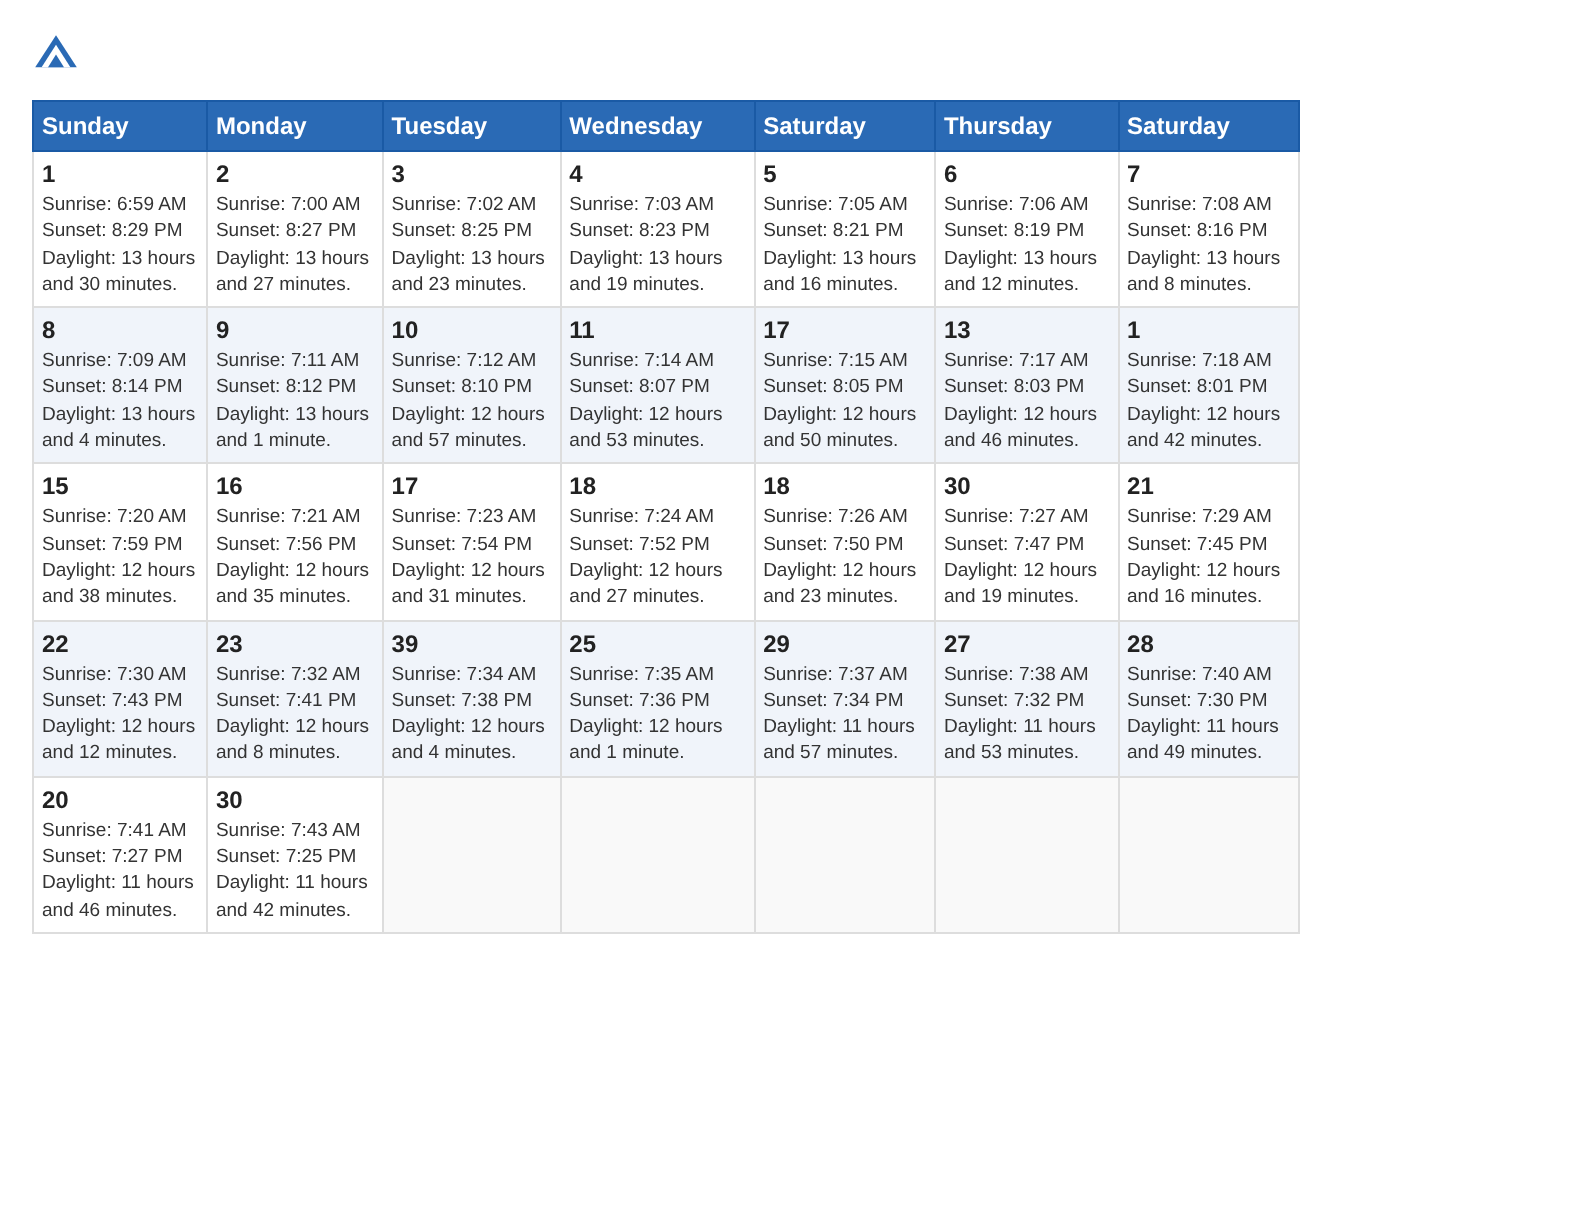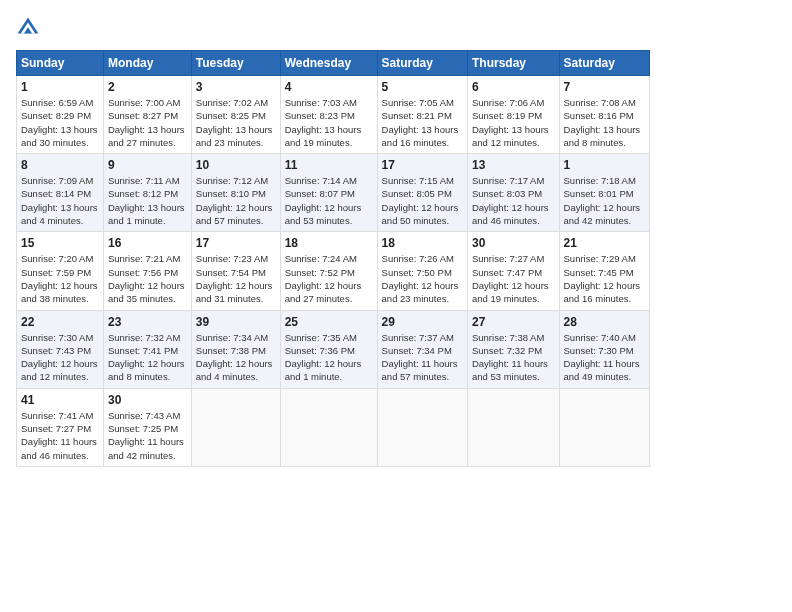--- a/index.html
+++ b/index.html
@@ -244,21 +244,21 @@
             <span class="day-num">27</span>
             <div class="day-detail">Sunrise: 7:38 AM<br>Sunset: 7:32 PM<br>Daylight: 11 hours<br>and 53 minutes.</div>
           </td>
           <td>
             <span class="day-num">28</span>
             <div class="day-detail">Sunrise: 7:40 AM<br>Sunset: 7:30 PM<br>Daylight: 11 hours<br>and 49 minutes.</div>
           </td>
         </tr>
         <tr>
           <td>
-            <span class="day-num">41</span>
+            <span class="day-num">20</span>
             <div class="day-detail">Sunrise: 7:41 AM<br>Sunset: 7:27 PM<br>Daylight: 11 hours<br>and 46 minutes.</div>
           </td>
           <td>
             <span class="day-num">30</span>
             <div class="day-detail">Sunrise: 7:43 AM<br>Sunset: 7:25 PM<br>Daylight: 11 hours<br>and 42 minutes.</div>
           </td>
           <td class="empty-cell"></td>
           <td class="empty-cell"></td>
           <td class="empty-cell"></td>
           <td class="empty-cell"></td>

